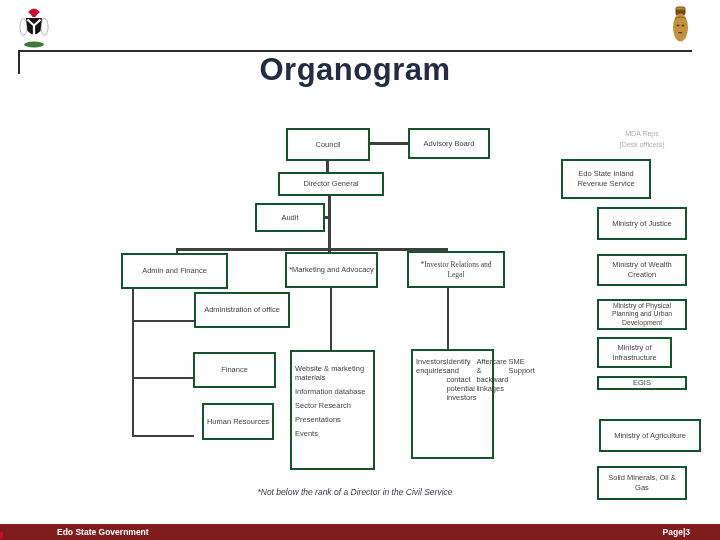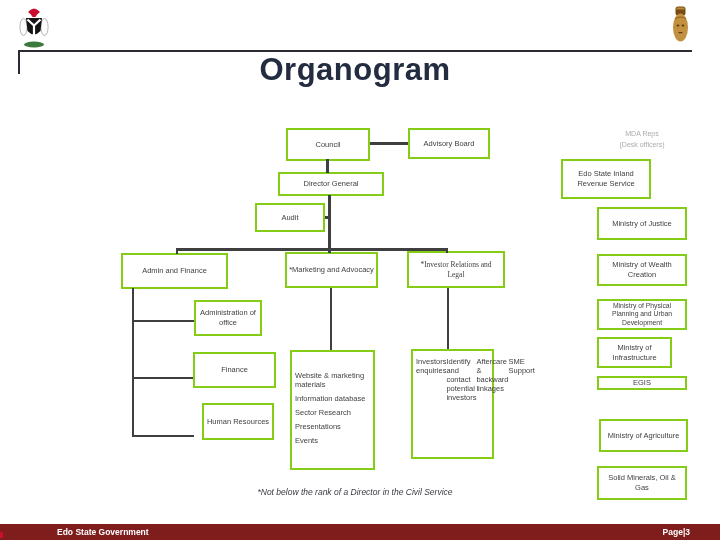--- a/index.html
+++ b/index.html
@@ -13,51 +13,51 @@
   .logo-left { position:absolute; left:19px; top:4px; width:30px; height:44px; }
   .logo-right { position:absolute; left:671px; top:6px; width:19px; height:37px; }
   .header-rule { position:absolute; left:18px; top:50px; width:674px; height:2px; background:#2b2b33; }
   .header-tick { position:absolute; left:18px; top:50px; width:2px; height:24px; background:#2b2b33; }
   .page-title {
     position:absolute; left:18px; top:52px; width:674px; text-align:center;
     font-size:31px; font-weight:bold; color:#232C41; letter-spacing:0.5px;
   }
   
   .box {
-    position:absolute; background:#fff; border:2px solid #84cc16; color:#3F3F3F;
+    position:absolute; background:#fff; border:2px solid #14532d; color:#3F3F3F;
     font-size:7.5px; line-height:1.3; display:flex; align-items:center; justify-content:center;
     text-align:center; padding:2px;
   }
   #box-council        { left:286px; top:128px; width:84px;  height:33px; }
   #box-advisory       { left:408px; top:128px; width:82px;  height:31px; }
   #mda-reps           { position:absolute; left:593px; top:129px; width:98px; height:27px;
                         color:#ABABAB; font-size:7px; line-height:1.5; text-align:center; }
   #box-dg             { left:278px; top:172px; width:106px; height:24px; }
   #box-audit          { left:255px; top:203px; width:70px;  height:29px; }
   #box-adminfin       { left:121px; top:253px; width:107px; height:36px; }
   #box-marketing      { left:285px; top:252px; width:93px;  height:36px; }
   #box-investorrel    { left:407px; top:251px; width:98px;  height:37px;font-family:Liberation Serif, serif; }
-  #box-adminoffice    { left:194px; top:300px; width:68px;  height:36px; }
+  #box-adminoffice    { left:194px; top:292px; width:96px;  height:36px; }
   #box-finance        { left:193px; top:352px; width:83px;  height:36px; }
   #box-hr             { left:202px; top:403px; width:72px;  height:37px; }
   #box-marketing-list { left:290px; top:350px; width:85px; height:120px;
                         flex-direction:column; align-items:flex-start; justify-content:flex-start;
-                        text-align:left; padding:19px 3px; }
+                        text-align:left; padding:12px 3px; }
   #box-investor-list  { left:411px; top:349px; width:83px; height:110px;
                         flex-direction:row; align-items:flex-start; justify-content:flex-start;
                         text-align:left; padding:6px 3px; }
   .list-item { margin-bottom:5px; line-height:1.2; }
   
   #rc0 { left:561px; top:159px; width:90px; height:40px; }
   #rc1 { left:597px; top:207px; width:90px; height:33px; }
   #rc2 { left:597px; top:254px; width:90px; height:32px; }
   #rc3 { left:597px; top:299px; width:90px; height:31px; font-size:6.8px; line-height:1.25; }
   #rc4 { left:597px; top:337px; width:75px; height:31px; }
   #rc5 { left:597px; top:376px; width:90px; height:14px; }
-  #rc6 { left:599px; top:419px; width:89px; height:33px; }
+  #rc6 { left:599px; top:419px; width:102px; height:33px; }
   #rc7 { left:597px; top:466px; width:90px; height:34px; }
   
   .line { position:absolute; background:#3F3F3F; }
   #ln-council-dg      { left:326px; top:159px; width:3px;  height:14px; }
   #ln-council-adv     { left:370px; top:142px; width:38px; height:3px;  }
   #ln-dg-down         { left:328px; top:195px; width:3px;  height:58px; }
   #ln-audit           { left:325px; top:216px; width:5px;  height:3px;  }
   #ln-main-h          { left:176px; top:248px; width:272px; height:3px; }
   #ln-drop-adminfin   { left:176px; top:248px; width:2px;  height:6px;  }
   #ln-drop-investor   { left:446px; top:248px; width:2px;  height:5px;  }

